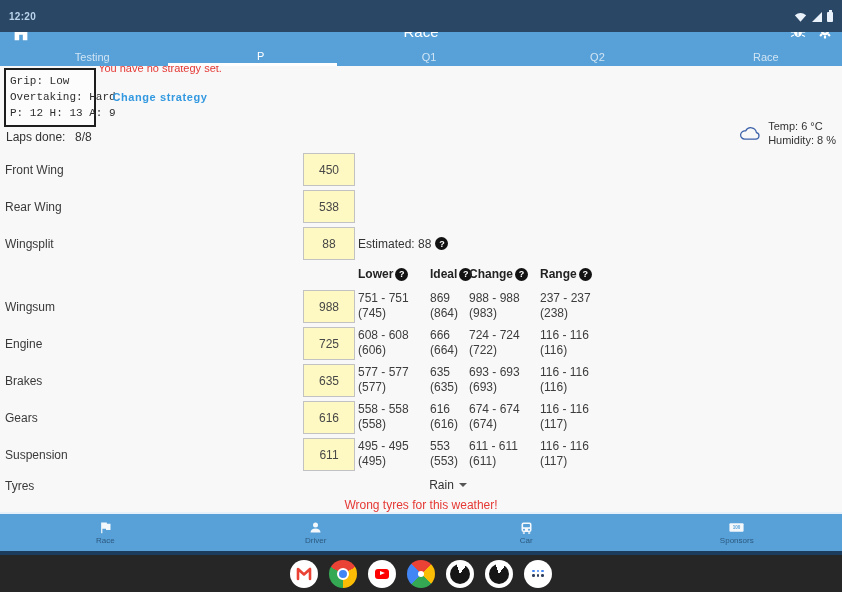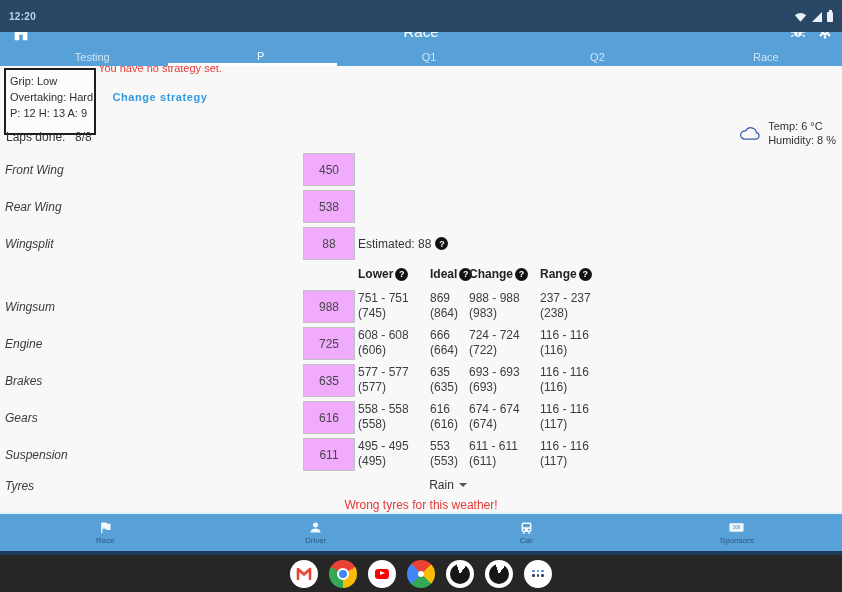--- a/index.html
+++ b/index.html
@@ -26,41 +26,41 @@
 
   
   .tab-bar{position:absolute;top:48px;left:0;right:0;height:18px;background:#57a0d8;
     display:flex;z-index:6;}
   .tab{flex:1;display:flex;align-items:center;justify-content:center;
     color:rgba(255,255,255,.72);font-size:11px;cursor:pointer;box-sizing:border-box;padding-left:16px;}
   .tab.active{color:#fff;border-bottom:3px solid #fff;}
 
   
   .content{position:absolute;top:66px;left:0;right:0;height:446px;}
-  .lbl{color:#3a3a3a;font-size:12px;font-style:italic;}
+  .lbl{color:#3a3a3a;font-size:12px;}
 
   .track-box{position:absolute;left:4px;top:2px;width:92px;background:#fcfcfc;
-    border:2px solid #1d1d1d;padding:3px 3px 12px 4px;box-sizing:border-box;}
+    border:2px solid #1d1d1d;padding:3px 3px 4px 4px;box-sizing:border-box;font-family:Liberation Mono, monospace;}
   .track-box div{font-size:11px;color:#2e2e2e;line-height:16px;white-space:nowrap;}
 
   .strategy-warning{position:absolute;left:96px;top:-4px;width:128px;text-align:center;
     color:#e53935;font-size:11px;z-index:1;}
   .strategy-link{position:absolute;left:96px;top:25px;width:128px;text-align:center;
     color:#3399e0;font-size:11px;font-weight:bold;letter-spacing:.6px;cursor:pointer;}
 
   .laps-label{position:absolute;left:6px;top:64px;font-size:12px;color:#333;}
   .laps-value{position:absolute;left:75px;top:64px;font-size:12px;color:#333;}
 
   .weather{position:absolute;right:6px;top:53px;display:flex;align-items:center;gap:6px;}
   .weather .wtxt div{font-size:11px;color:#333;line-height:14px;}
 
   .ctl-row{position:absolute;left:0;width:842px;height:33px;}
   .ctl-row .lbl{position:absolute;left:5px;top:50%;transform:translateY(-50%);}
   .num-input{position:absolute;left:303px;top:0;width:52px;height:33px;box-sizing:border-box;
-    background:#f0abfc;border:1px solid #c2c2c2;text-align:center;font-size:12px;color:#474747;
+    background:#fef9c3;border:1px solid #c2c2c2;text-align:center;font-size:12px;color:#474747;
     font-family:"Liberation Sans",sans-serif;padding:0;}
   .estimated{position:absolute;left:358px;top:50%;transform:translateY(-50%);
     display:flex;align-items:center;gap:2px;font-size:12px;color:#333;}
 
   .help{display:inline-flex;width:13px;height:13px;border-radius:50%;background:#121212;
     color:#fff;font-size:9px;font-weight:bold;align-items:center;justify-content:center;
     margin-left:2px;cursor:pointer;flex:0 0 auto;}
 
   .hdr-row{position:absolute;left:0;top:201px;height:16px;width:842px;}
   .hdr{position:absolute;display:inline-flex;align-items:center;font-size:12px;

